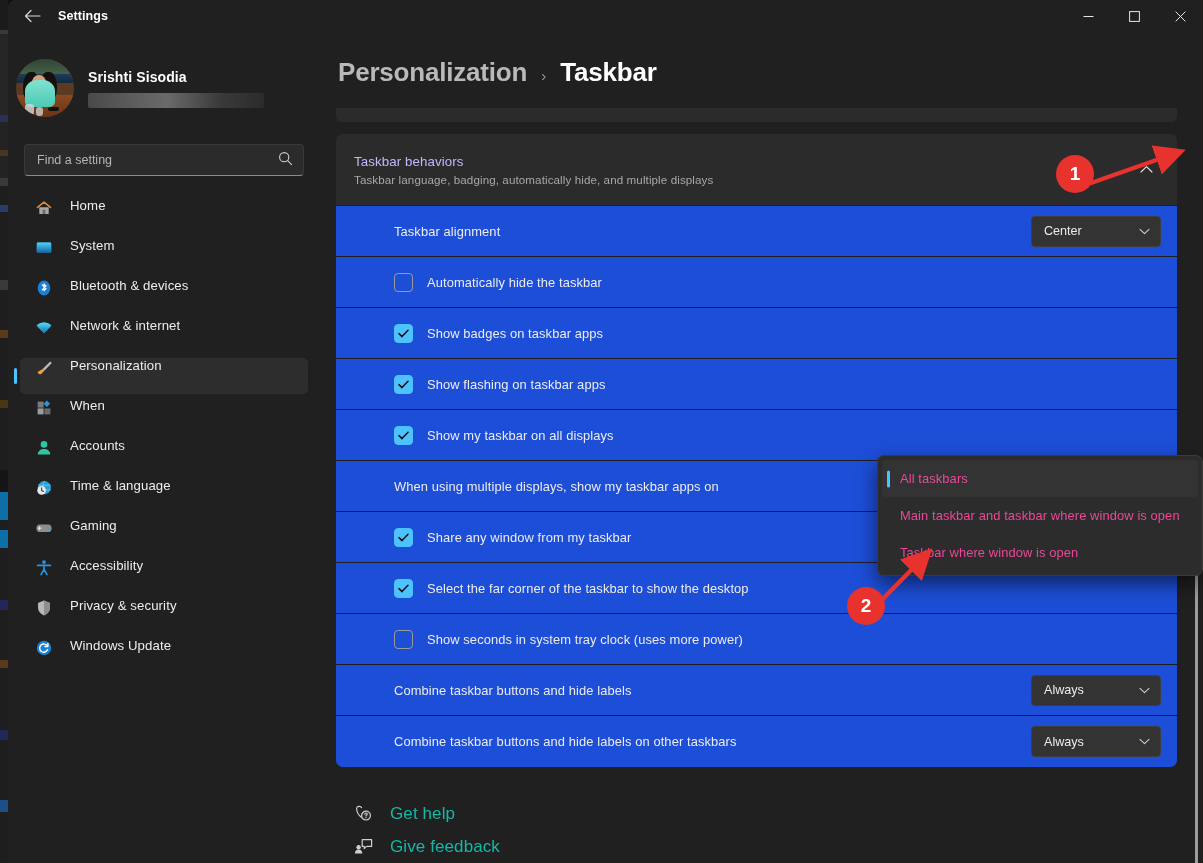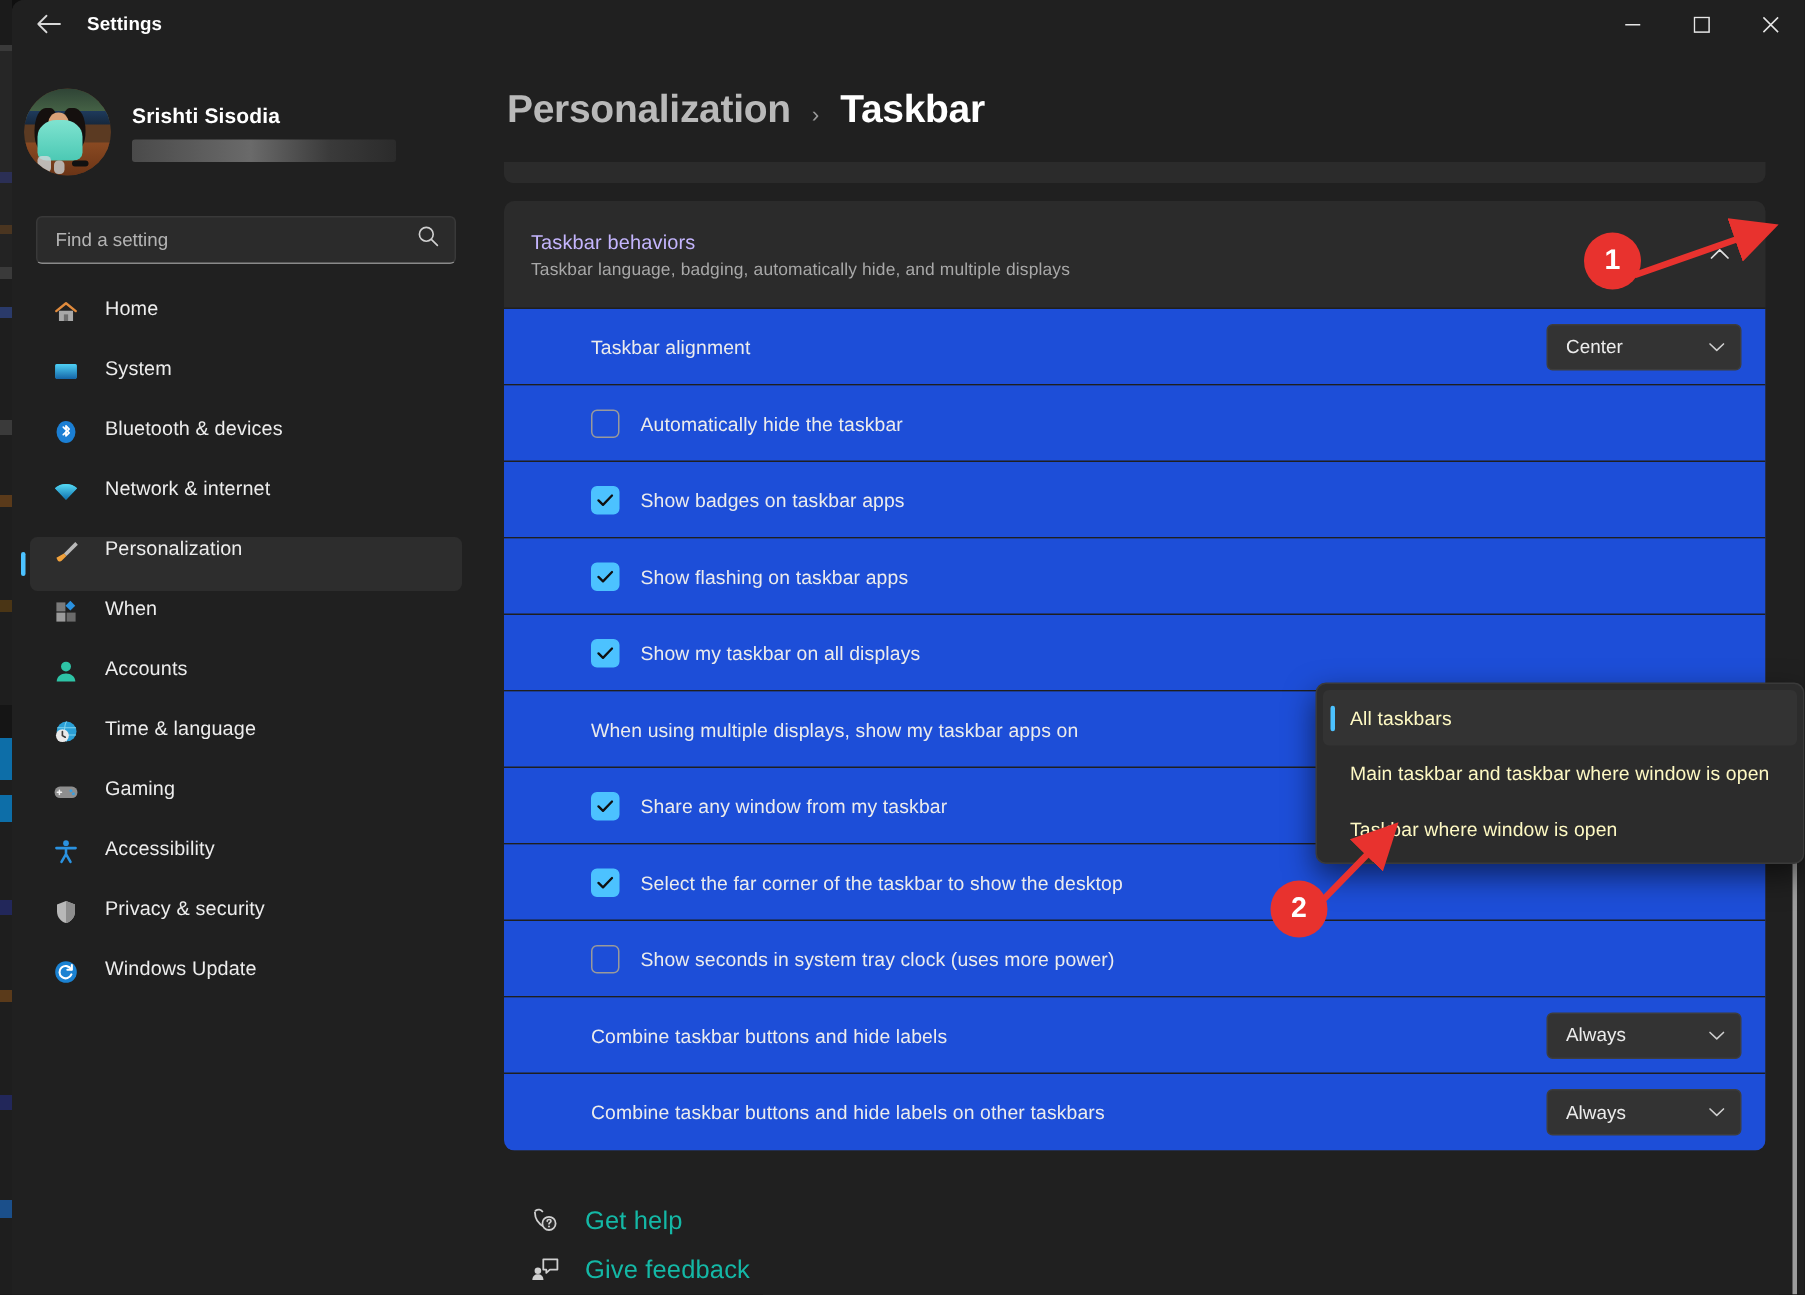--- a/index.html
+++ b/index.html
@@ -398,21 +398,21 @@
   }
   .flyout-item {
     position: relative;
     height: 37px;
     display: flex;
     align-items: center;
     padding-left: 18px;
     border-radius: 4px;
     cursor: pointer;
     font-size: 12.9px;
-    color: #fef9c3;
+    color: #ec4899;
     letter-spacing: .1px;
   }
   .flyout-item.selected { background: #333333; }
   .flyout-item.selected::before {
     content: "";
     position: absolute;
     left: 5px; top: 50%;
     transform: translateY(-50%);
     width: 3px; height: 17px;
     border-radius: 2px;

